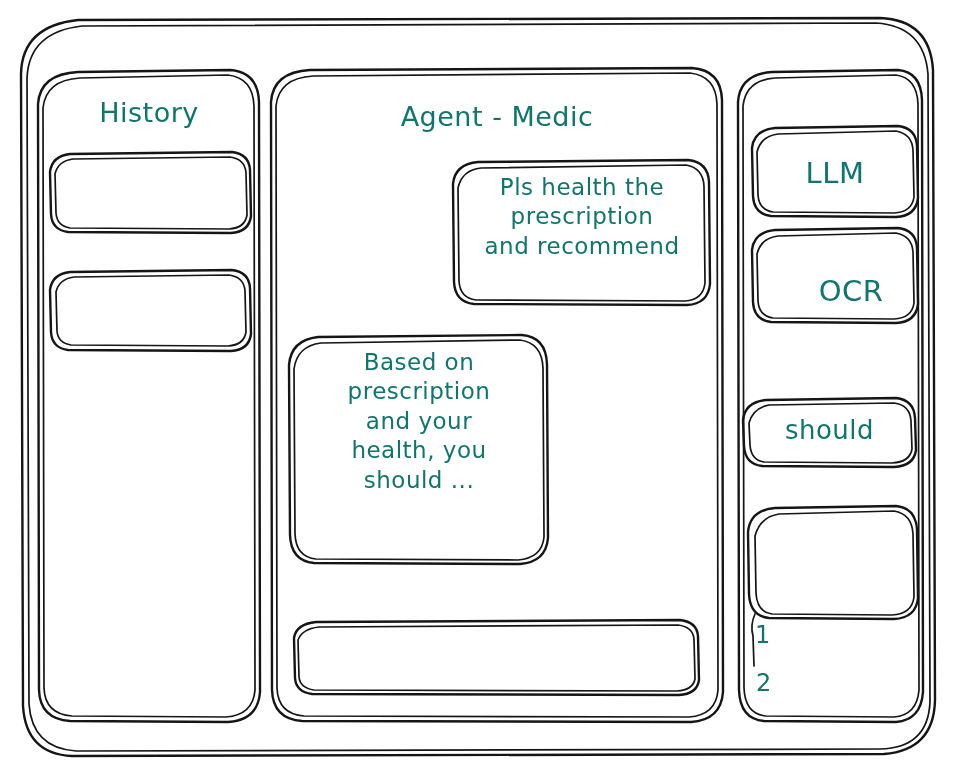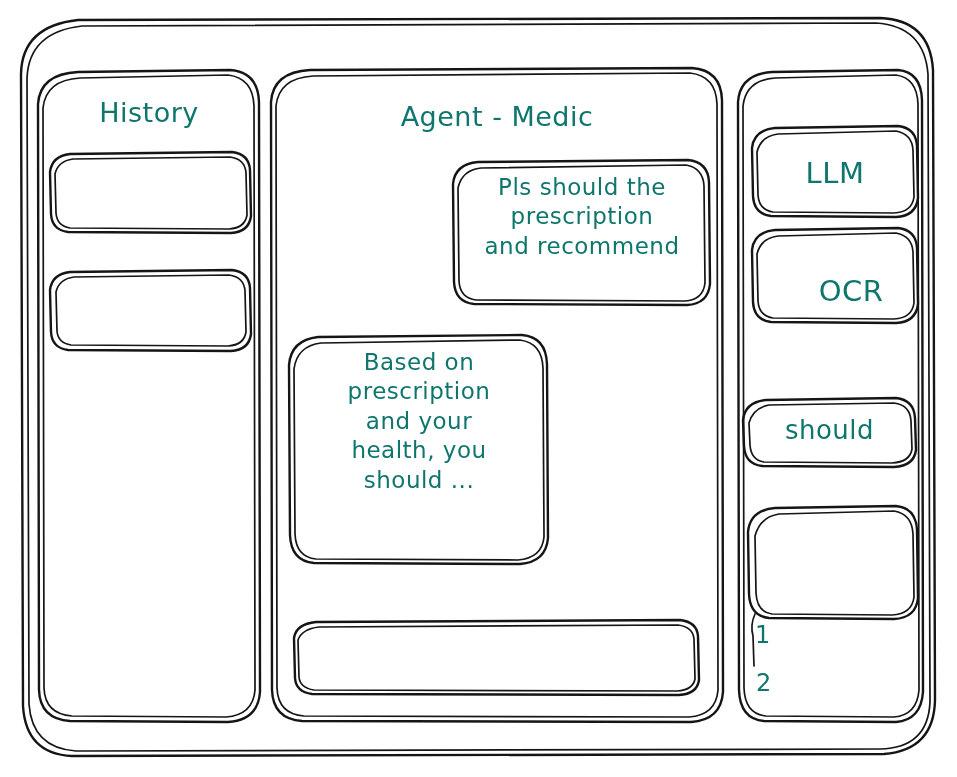--- a/index.html
+++ b/index.html
@@ -142,21 +142,21 @@
   <div class="txt panel-title" style="left:38px; top:96px; width:222px;">History</div>
 
   <button class="hit" style="left:50px; top:152px; width:201px; height:82px;"></button>
   <div class="txt" style="left:50px; top:182px; width:201px;"></div>
 
   <button class="hit" style="left:50px; top:270px; width:201px; height:82px;"></button>
   <div class="txt" style="left:50px; top:300px; width:201px;"></div>
 
   <div class="txt panel-title" style="left:272px; top:100px; width:450px;">Agent - Medic</div>
 
-  <div class="txt bubble-text" style="left:458px; top:173px; width:248px;">Pls should the
+  <div class="txt bubble-text" style="left:458px; top:173px; width:248px;">Pls health the
 prescription
 and recommend</div>
 
   <div class="txt bubble-text" style="left:293px; top:348px; width:252px;">Based on
 prescription
 and your
 health, you
 should ...</div>
 
   <button class="hit" style="left:295px; top:621px; width:403px; height:73px;" aria-label=""></button>

